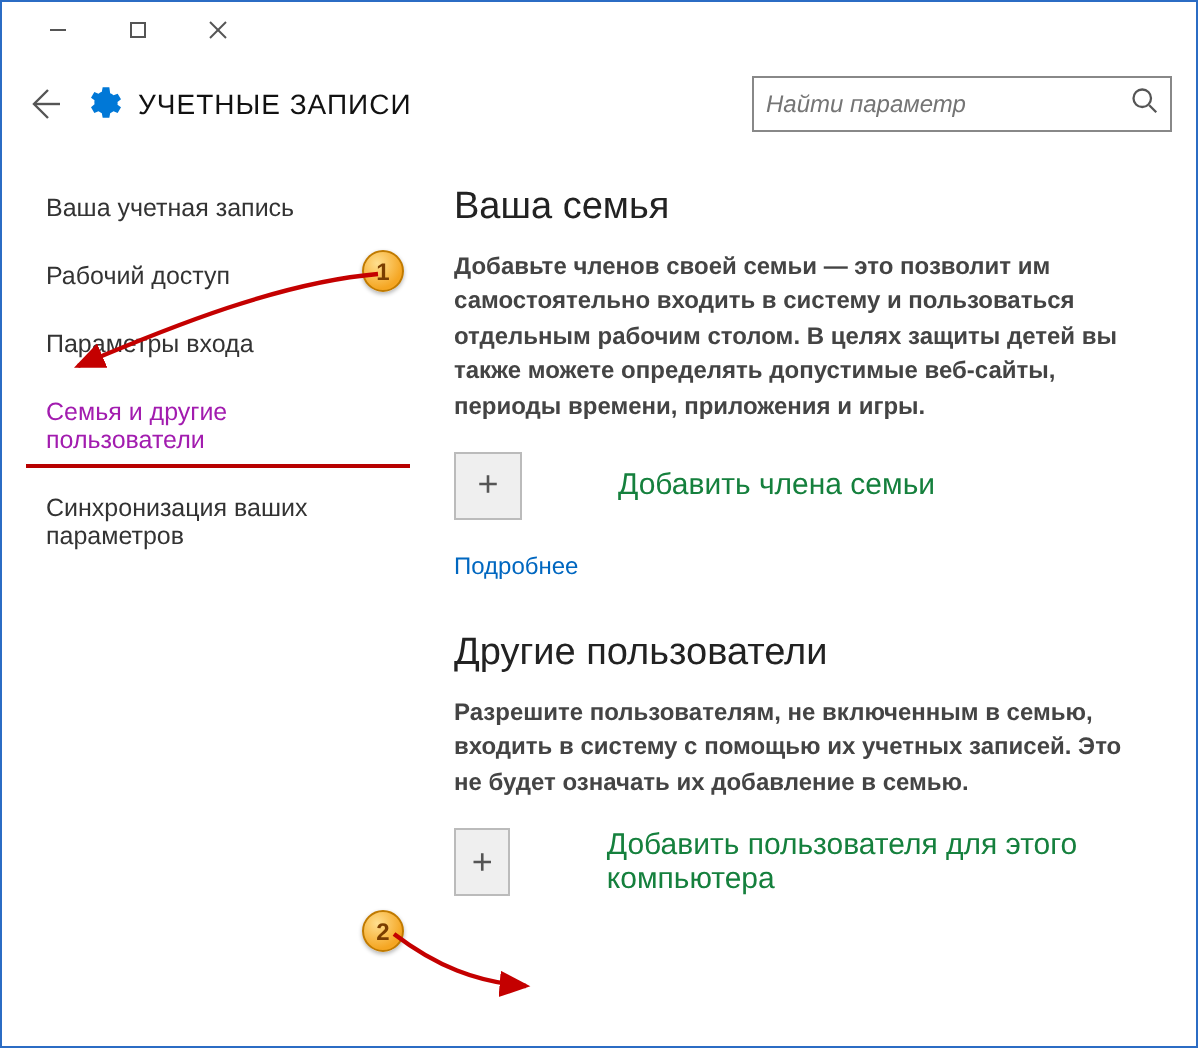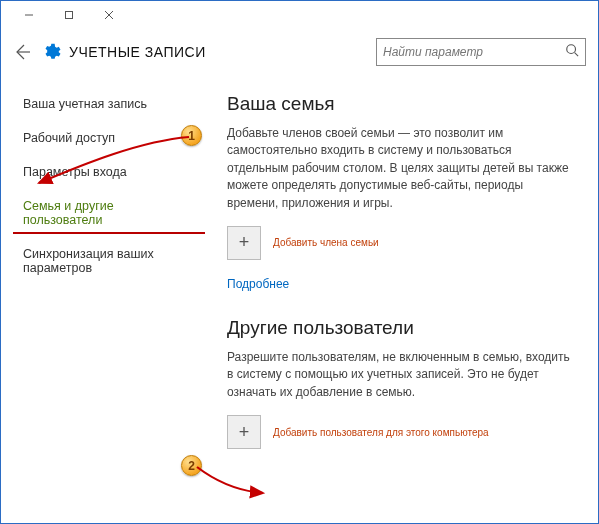--- a/index.html
+++ b/index.html
@@ -18,31 +18,31 @@
 .gear { width: 24px; height: 24px; display: flex; align-items: center; justify-content: center; color: #0078d7; margin-right: 6px; }
 .topbar h2 { font-weight: 400; font-size: 14px; letter-spacing: 0.5px; color: #111; flex: 1; }
 .search { width: 210px; height: 28px; border: 1px solid #888; display: flex; align-items: center; padding: 0 6px; }
 .search input { border: none; outline: none; font-size: 12px; font-style: italic; color: #777; flex: 1; background: transparent; }
 .search .sicon { color: #555; }
 
 
 .content { display: flex; height: calc(100% - 70px); }
 .sidebar { width: 210px; padding-top: 8px; }
 .nav-item { font-size: 12.5px; color: #333; padding: 10px 22px; cursor: pointer; border-bottom: 0; }
-.nav-item.active { color: #4d7c0f; }
+.nav-item.active { color: #a21caf; }
 .nav-item.underlined { position: relative; }
 .nav-item.underlined::after { content: ""; position: absolute; left: 12px; right: 6px; bottom: 3px; height: 2px; background: #b80000; }
 
 .main { flex: 1; padding: 0 28px 0 16px; overflow: hidden; }
 .main h3 { font-size: 19px; font-weight: 400; color: #222; margin: 14px 0 10px; }
 .error { font-size: 12px; color: #c42221; line-height: 1.4; margin-bottom: 10px; }
-.desc { font-size: 12px; color: #444; line-height: 1.45; margin-bottom: 14px; }
+.desc { font-size: 12px; color: #444; line-height: 1.45; margin-bottom: 14px; font-weight: bold; }
 .addrow { display: flex; align-items: center; gap: 12px; margin-bottom: 14px; }
 .plusbox { width: 34px; height: 34px; border: 1px solid #bbb; background: #efefef; display: flex; align-items: center; justify-content: center; font-size: 18px; color: #555; }
-.addrow .lbl { font-size: 10px; color: #c2410c; }
+.addrow .lbl { font-size: 15px; color: #15803d; margin-left: 36px; }
 .link { font-size: 12px; color: #0067c0; margin-bottom: 12px; display: inline-block; }
 
 
 .badge { position: absolute; width: 21px; height: 21px; border-radius: 50%; background: radial-gradient(circle at 35% 30%, #ffdf8f, #f5a623 70%); border: 1px solid #c07a00; display: flex; align-items: center; justify-content: center; font-size: 12px; font-weight: 700; color: #7a3d00; box-shadow: 0 1px 2px rgba(0,0,0,.3); }
 .arrow { position: absolute; pointer-events: none; }
 </style>
 </head>
 <body>
 
 <div class="titlebar">

